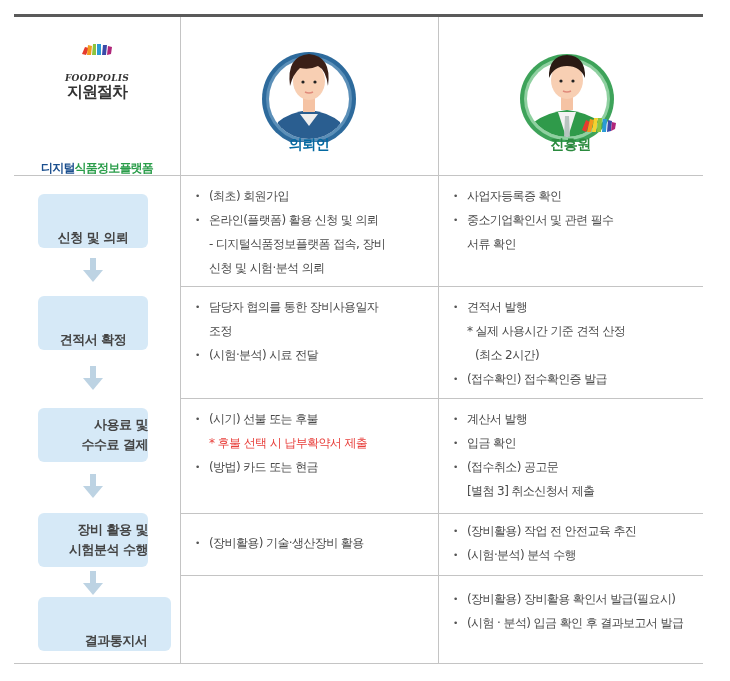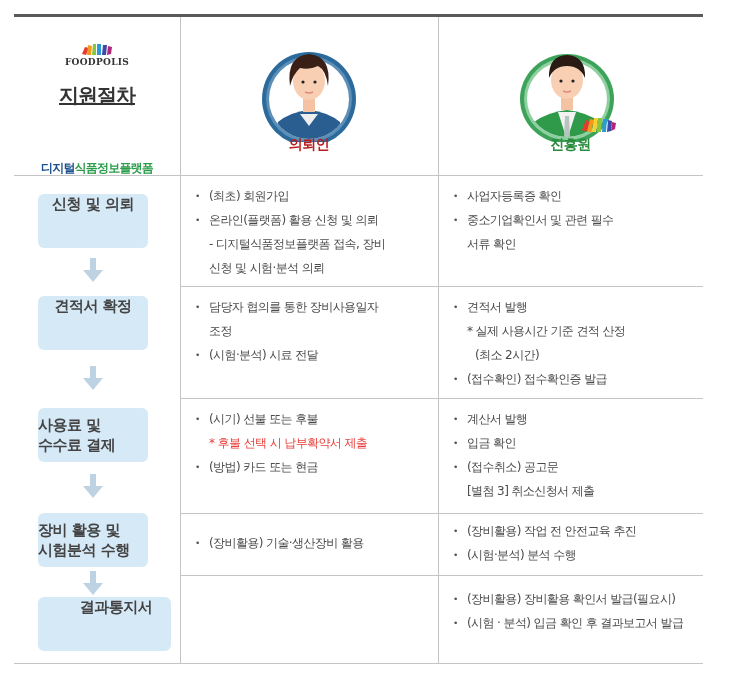--- a/index.html
+++ b/index.html
@@ -4,28 +4,28 @@
 <style>
   html,body{margin:0;padding:0;background:#fff;}
   body{width:730px;height:681px;position:relative;overflow:hidden;font-family:"DejaVu Sans","Liberation Sans",sans-serif;color:#444;}
   .tbl{position:absolute;left:14px;top:14px;width:689px;height:650px;}
   .topline{position:absolute;left:0;top:0;width:689px;height:3px;background:#5a5a5a;}
   .hline{position:absolute;left:0;width:689px;height:1px;background:#c4c4c4;}
   .vline{position:absolute;width:1px;background:#c4c4c4;}
   .cell{position:absolute;box-sizing:border-box;}
   .logo{position:absolute;left:0;top:28px;width:166px;text-align:center;}
   .logo svg{display:block;margin:0 auto;}
-  .logo-word{font-family:"DejaVu Serif","Liberation Serif",serif;font-size:9px;font-weight:bold;color:#333;letter-spacing:0.3px;margin-top:1px;}
-  .title{position:absolute;left:0;top:68px;width:166px;text-align:center;font-size:20px;font-weight:bold;color:#333;letter-spacing:-1px;text-decoration:underline;}
+  .logo-word{font-family:"DejaVu Serif","Liberation Serif",serif;font-size:9px;font-weight:bold;color:#333;letter-spacing:0.3px;margin-top:17px;font-style:italic;}
+  .title{position:absolute;left:0;top:68px;width:166px;text-align:center;font-size:16px;font-weight:bold;color:#333;letter-spacing:-1px;}
   .subtitle{position:absolute;left:0;top:101px;width:166px;text-align:center;font-size:12px;font-weight:bold;letter-spacing:-0.8px;margin-top:45px;}
   .sub-blue{color:#1b4f8e;}
   .sub-green{color:#2a9d4a;}
   .avatar{position:absolute;}
   .role{position:absolute;font-size:14px;font-weight:bold;text-align:center;letter-spacing:-0.5px;}
-  .step{position:absolute;left:24px;width:110px;background:#d6e9f7;border-radius:6px;display:flex;align-items:flex-start;justify-content:center;text-align:center;font-size:15px;font-weight:bold;color:#444;line-height:20px;letter-spacing:-0.5px;}
+  .step{position:absolute;left:24px;width:110px;background:#d6e9f7;border-radius:6px;display:flex;align-items:flex-end;justify-content:center;text-align:center;font-size:13px;font-weight:bold;color:#444;line-height:20px;letter-spacing:-0.5px;}
   .arrow{position:absolute;left:69px;width:20px;height:24px;}
   ul.bl{list-style:none;margin:0;padding:0;font-size:12px;line-height:24px;letter-spacing:-0.6px;color:#4a4a4a;}
   ul.bl li{position:relative;padding-left:28px;}
   ul.bl li:before{content:"•";position:absolute;left:14px;top:0;font-size:9px;color:#555;}
   ul.bl li.cont:before{content:"";}
   ul.bl li.red{color:#e8403c;}
 </style>
 </head>
 <body>
 
@@ -70,21 +70,21 @@
         <path d="M40,70 L49,82 L58,70 Z" fill="#eeeeee"></path>
       </g>
       <rect x="43" y="52" width="12" height="16" fill="#f5c3a4"></rect>
       <ellipse cx="49" cy="37" rx="16" ry="19" fill="#f8cfb3"></ellipse>
       <path d="M30,42 Q26,12 49,10 Q72,12 68,42 Q66,26 58,22 Q50,26 40,24 Q33,30 30,42 Z" fill="#3a1f17"></path>
       <circle cx="43" cy="38" r="1.6" fill="#222"></circle>
       <circle cx="55" cy="38" r="1.6" fill="#222"></circle>
       <path d="M45,48 Q49,50 53,48" stroke="#e08a7a" stroke-width="1.4" fill="none"></path>
     </svg>
   </div>
-  <div class="role" style="left:166px;top:122px;width:258px;"><span style="color:#b91c1c">의뢰인</span></div>
+  <div class="role" style="left:166px;top:122px;width:258px;"><span style="color:#0369a1">의뢰인</span></div>
 
   <div class="avatar" style="left:504px;top:30px;">
     <svg width="110" height="98" viewBox="0 0 110 98">
       <defs>
           <clipPath id="c2">
             <ellipse cx="49" cy="55" rx="40" ry="38"></ellipse>
           </clipPath>
         </defs>
       <ellipse cx="49" cy="55" rx="47" ry="45" fill="#3ea35a"></ellipse>
       <ellipse cx="49" cy="55" rx="43" ry="41" fill="#8fd0a0"></ellipse>

